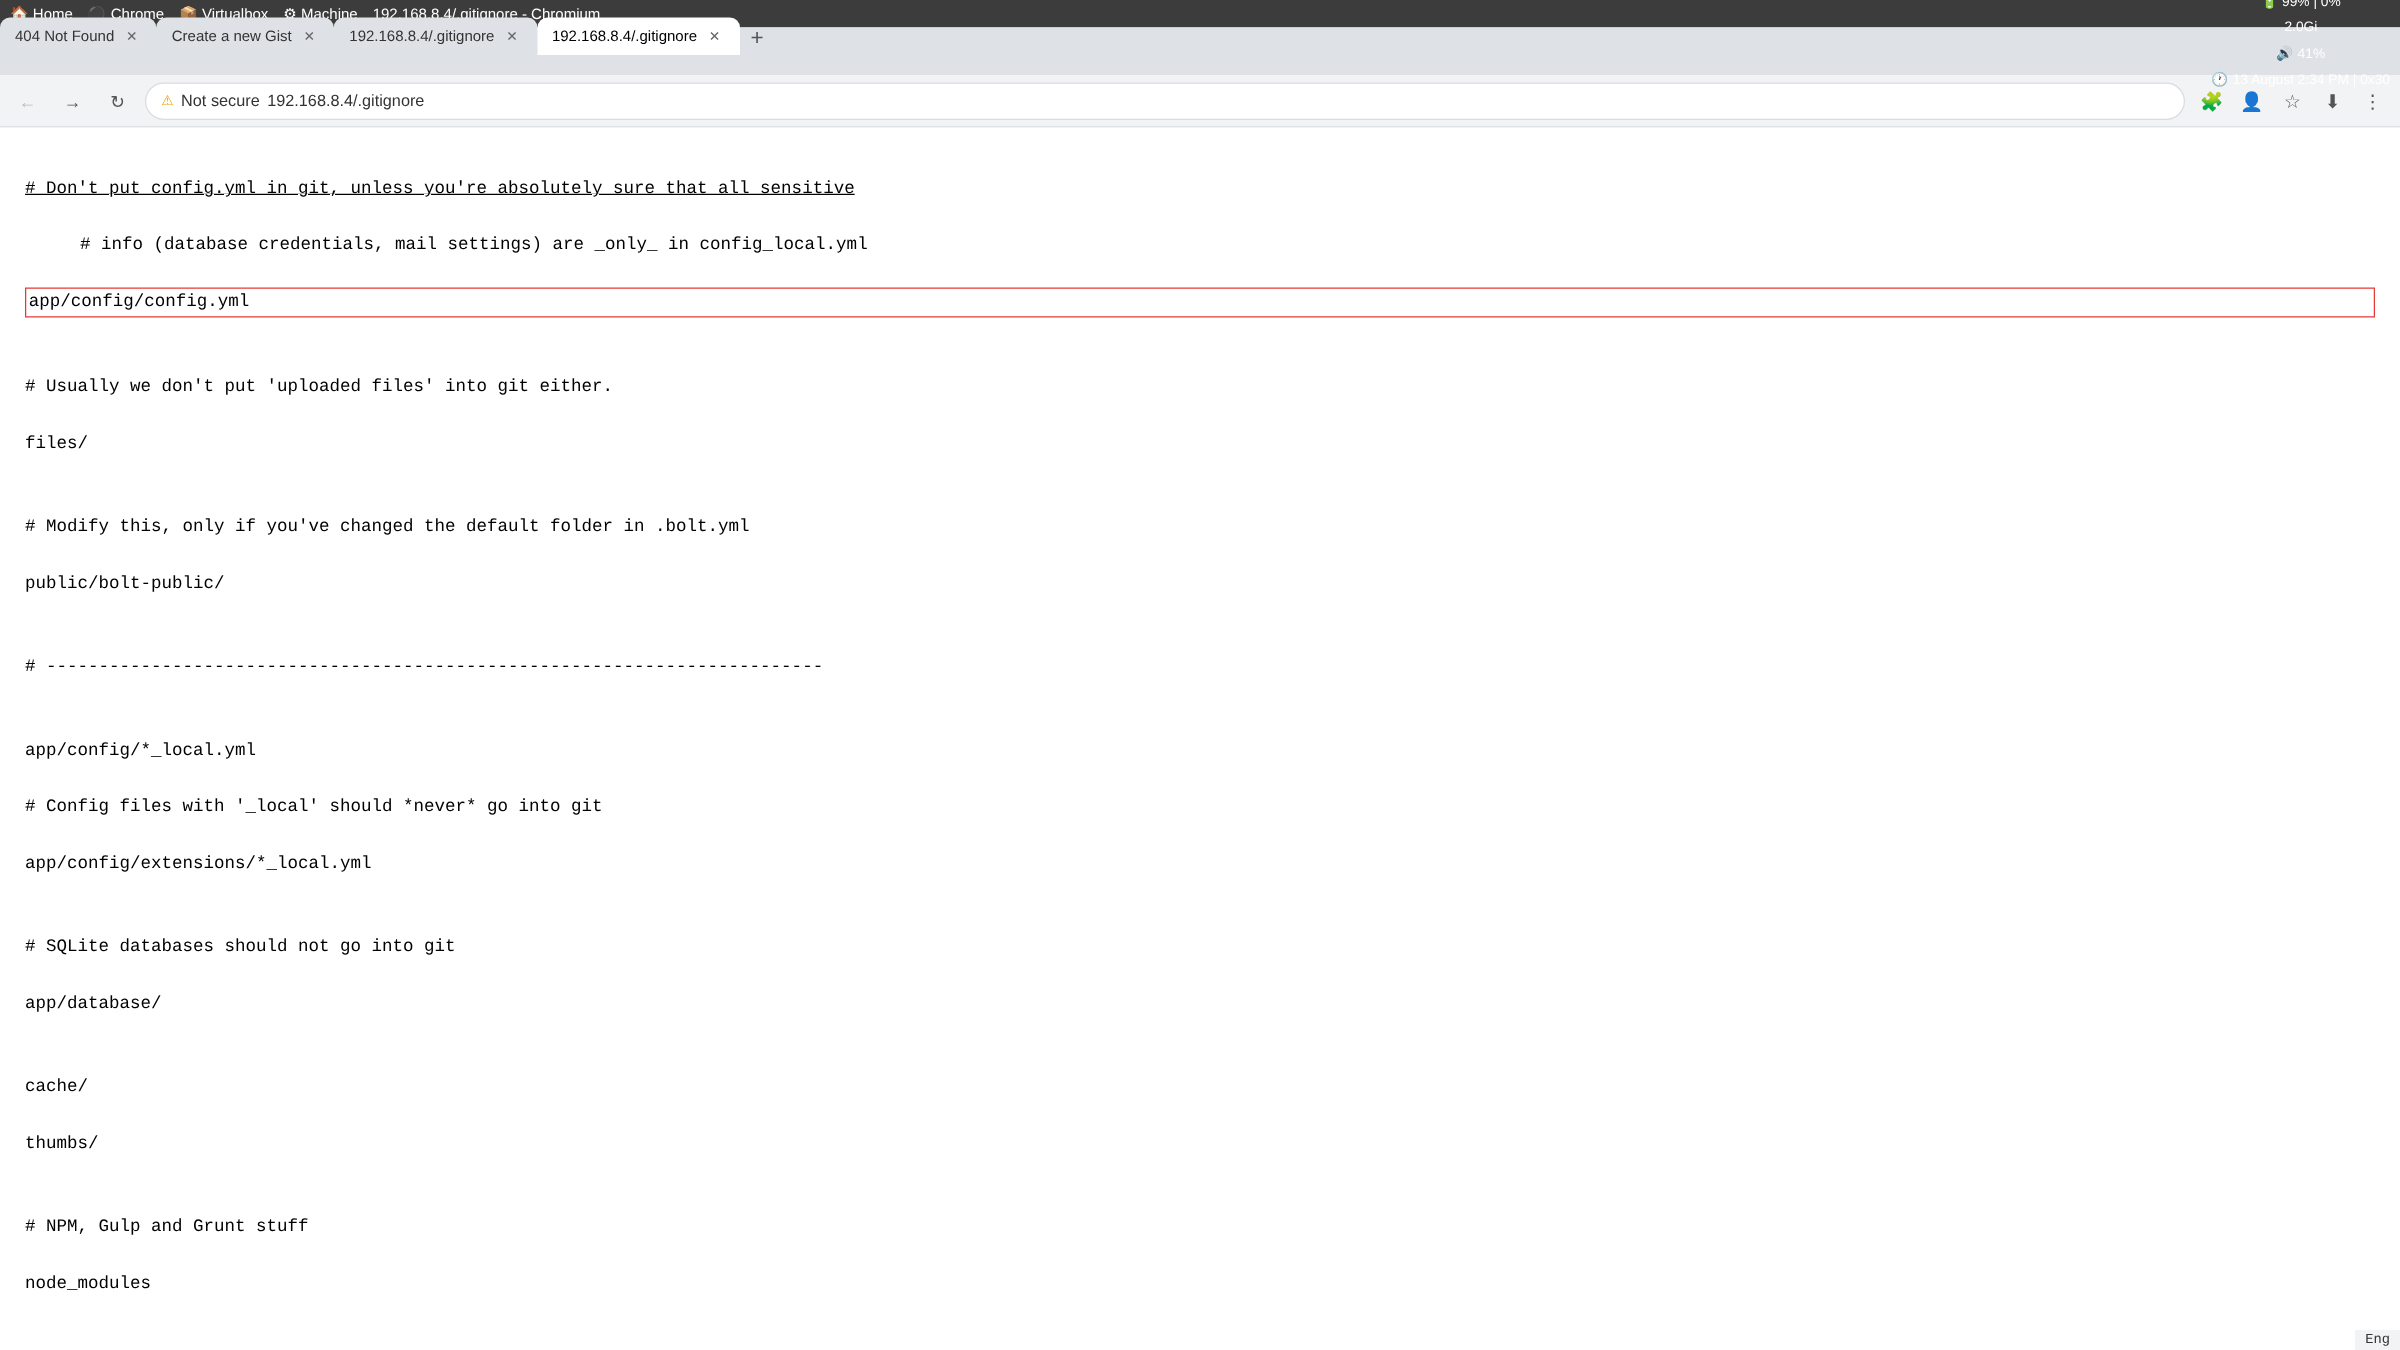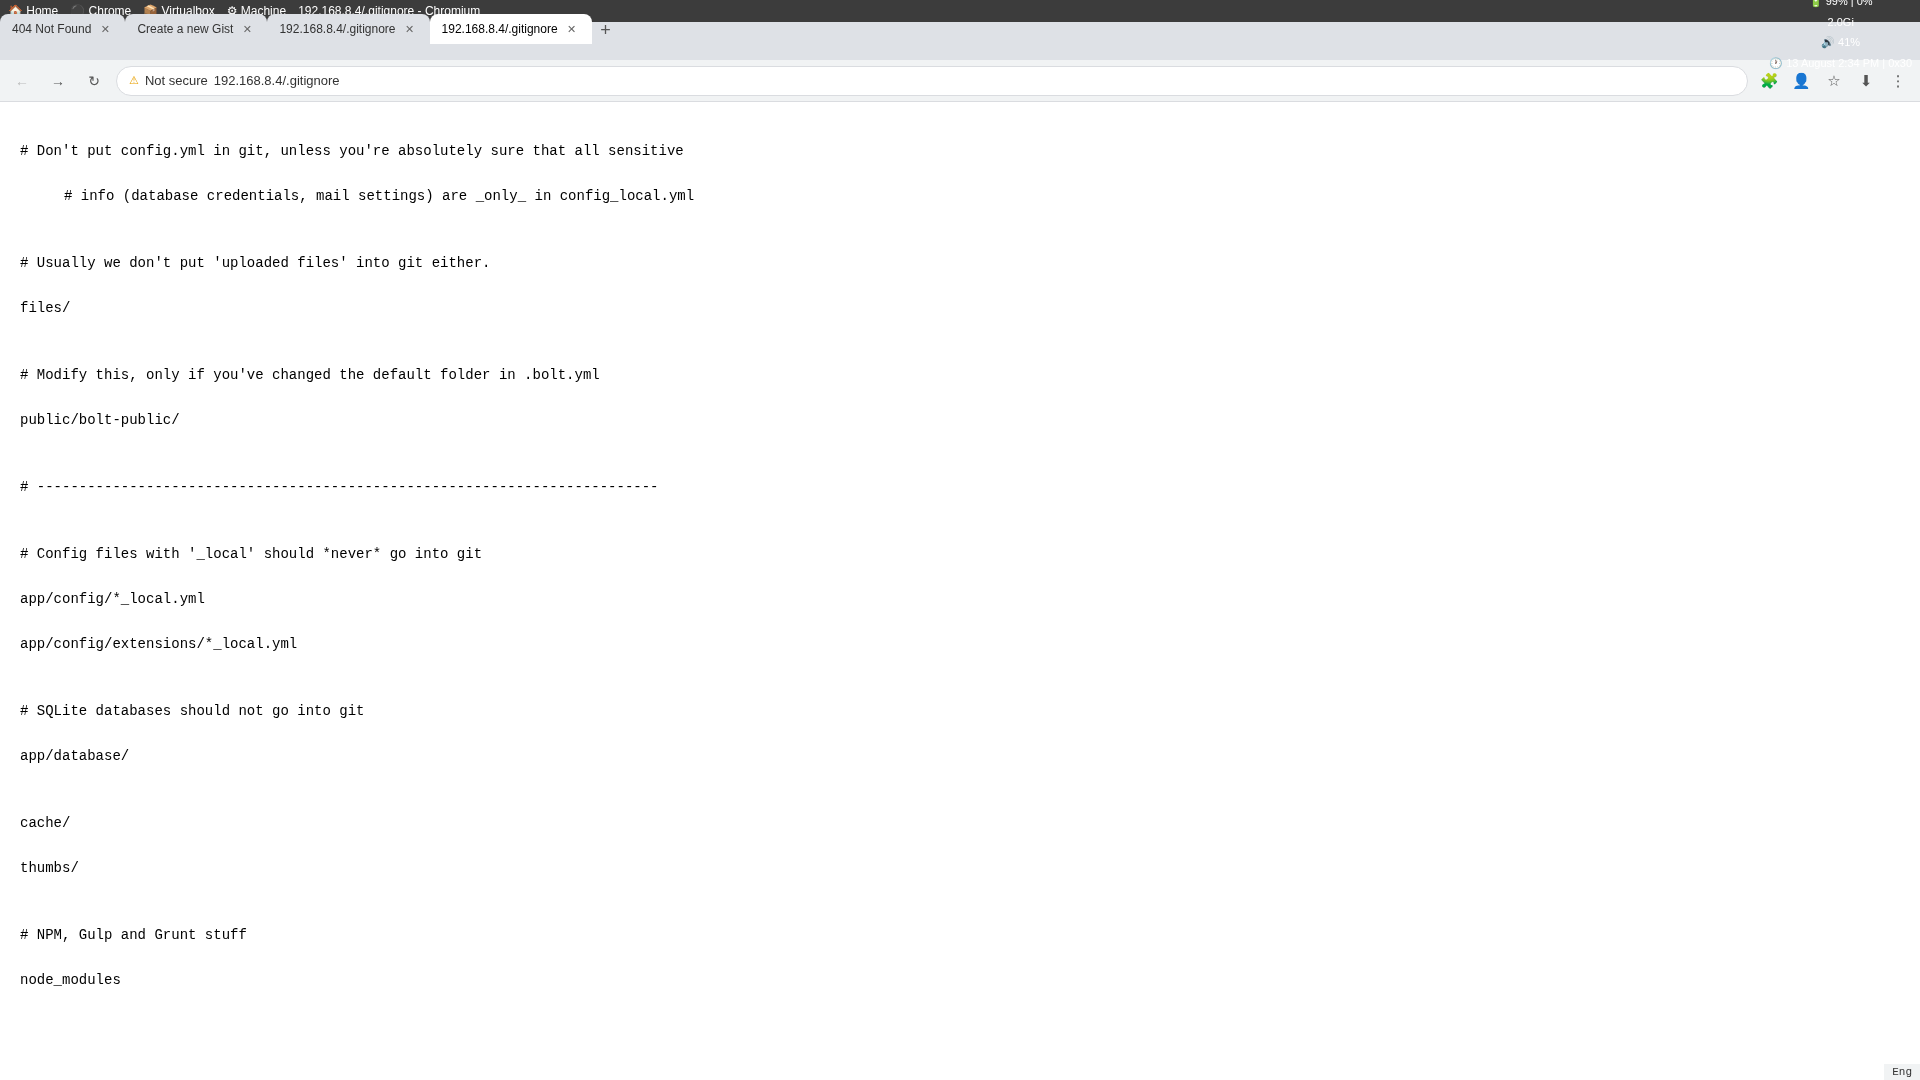--- a/index.html
+++ b/index.html
@@ -200,33 +200,34 @@
     <div id="toolbar-icons">
       <div class="toolbar-icon">🧩</div>
       <div class="toolbar-icon">👤</div>
       <div class="toolbar-icon">☆</div>
       <div class="toolbar-icon">⬇</div>
       <div class="toolbar-icon">⋮</div>
     </div>
   </div>
 
   <div id="page-content">
-<span style="display: block;"># Don't put config.yml in git, unless you're absolutely sure that all sensitive</span>
+<span style="display: block; text-decoration: underline;"># Don't put config.yml in git, unless you're absolutely sure that all sensitive</span>
 <span style="display: block; margin-left: 44px;"># info (database credentials, mail settings) are _only_ in config_local.yml</span>
+<span class="highlighted-line" style="display: block;">app/config/config.yml</span>
 
 <span style="display: block;"># Usually we don't put 'uploaded files' into git either.</span>
 <span style="display: block;">files/</span>
 
 <span style="display: block;"># Modify this, only if you've changed the default folder in .bolt.yml</span>
 <span style="display: block;">public/bolt-public/</span>
 
 <span style="display: block;"># --------------------------------------------------------------------------</span>
 
+<span style="display: block;">app/config/*_local.yml</span>
 <span style="display: block;"># Config files with '_local' should *never* go into git</span>
-<span style="display: block;">app/config/*_local.yml</span>
 <span style="display: block;">app/config/extensions/*_local.yml</span>
 
 <span style="display: block;"># SQLite databases should not go into git</span>
 <span style="display: block;">app/database/</span>
 
 <span style="display: block;">cache/</span>
 <span style="display: block;">thumbs/</span>
 
 <span style="display: block;"># NPM, Gulp and Grunt stuff</span>
 <span style="display: block;">node_modules</span>

